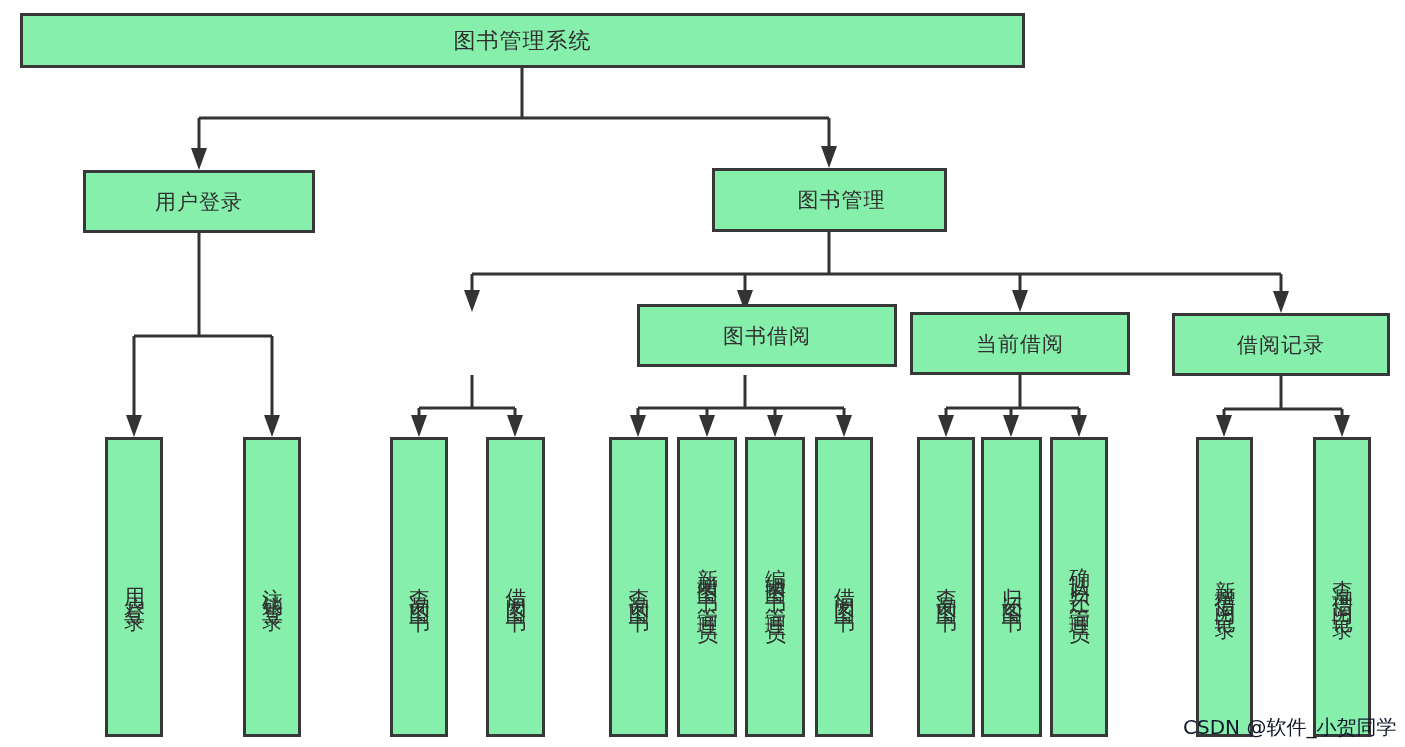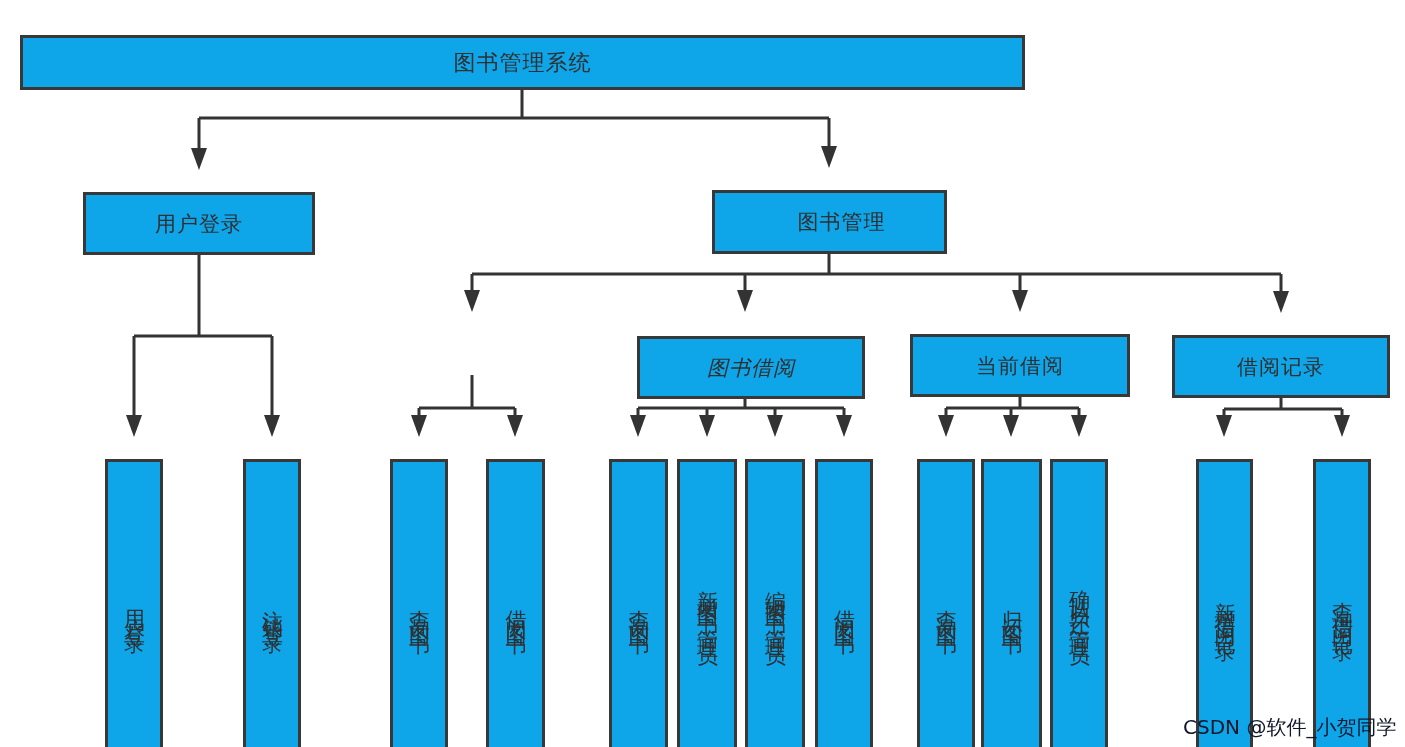--- a/index.html
+++ b/index.html
@@ -18,27 +18,26 @@
   #connectors {
     position: absolute;
     left: 0; top: 0;
     width: 1405px; height: 747px;
     pointer-events: none;
   }
   .box {
     position: absolute;
     box-sizing: border-box;
     border: 3px solid #383838;
-    background: #0ea5e9;
+    background: #86efac;
     display: flex;
     align-items: center;
     justify-content: center;
     color: #2f2f2f;
     z-index: 1;
-    margin-top: 22px;
   }
   .h-box { font-size: 21px; letter-spacing: 1px; }
   .root-box { font-size: 22px; }
   .v-box {
     top: 437px;
     height: 300px;
   }
   .v-box .v-text {
     writing-mode: vertical-lr;
     text-orientation: mixed;
@@ -46,21 +45,21 @@
     line-height: 1;
     letter-spacing: 8px;
     color: #2f2f2f;
     white-space: nowrap;
   }
   
   #root-box        { left: 20px;  top: 13px;  width: 1005px; height: 55px; }
   #node-user-login { left: 83px;  top: 170px; width: 232px;  height: 63px; }
   #node-book-mgmt  { left: 712px; top: 168px; width: 235px;  height: 64px; padding-left: 24px; }
   #node-new-book   { left: 364px; top: 312px; width: 216px;  height: 63px; }
-  #node-borrowing  { left: 637px; top: 314px; width: 228px;  height: 63px; font-style: italic; }
+  #node-borrowing  { left: 637px; top: 304px; width: 260px;  height: 63px; }
   #node-current    { left: 910px; top: 312px; width: 220px;  height: 63px; }
   #node-records    { left: 1172px;top: 313px; width: 218px;  height: 63px; }
   
   #leaf-user-login     { left: 105px;  width: 58px; }
   #leaf-logout         { left: 243px;  width: 58px; }
   #leaf-search-books-1 { left: 390px;  width: 58px; }
   #leaf-borrow-books-1 { left: 486px;  width: 59px; }
   #leaf-search-books-2 { left: 609px;  width: 59px; }
   #leaf-add-books      { left: 677px;  width: 60px; }
   #leaf-edit-books     { left: 745px;  width: 60px; }

